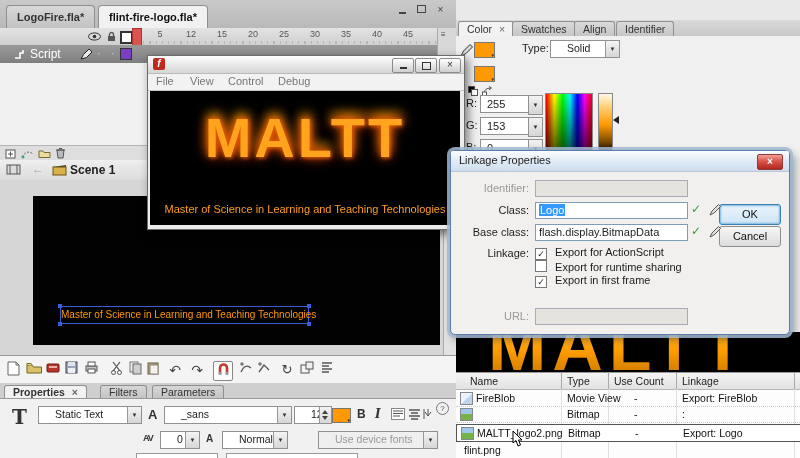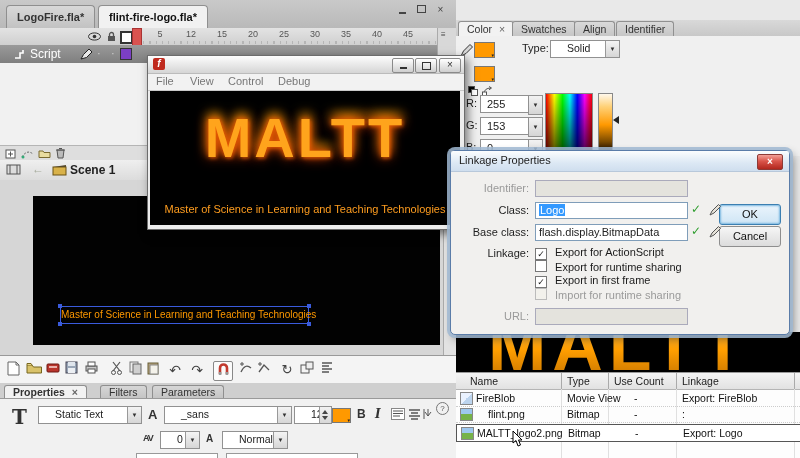--- a/index.html
+++ b/index.html
@@ -414,20 +414,24 @@
         <span class="glyph" style="left:143px;top:34px;font-size:9px;letter-spacing:-1px;">AV</span>
         <div class="combo" style="left:160px;top:32px;width:22px;">
           <span>0</span>
           <span class="arr">▼</span>
         </div>
         <span class="glyph" style="left:206px;top:34px;font-size:10px;">A</span>
         <div class="combo" style="left:222px;top:32px;width:48px;">
           <span>Normal</span>
           <span class="arr">▼</span>
         </div>
+        <div class="combo gray" style="left:318px;top:32px;width:102px;">
+          <span>Use device fonts</span>
+          <span class="arr">▼</span>
+        </div>
 
         <div class="abs" style="left:136px;top:54px;width:80px;height:6px;background:#fff;border:1px solid #999;"></div>
         <div class="abs" style="left:226px;top:54px;width:130px;height:6px;background:#fff;border:1px solid #999;"></div>
       </div>
     </div>
   </div>
 
   <div class="right-panel">
 
     <div class="rp-tabbar">
@@ -515,21 +519,21 @@
 
       <div class="lib-row" style="top:17px;">
         <span class="lib-icon icon-mc"></span>
         <span class="lib-cell" style="left:20px;">FireBlob</span>
         <span class="lib-cell" style="left:111px;">Movie View</span>
         <span class="lib-cell" style="left:178px;">-</span>
         <span class="lib-cell" style="left:226px;">Export: FireBlob</span>
       </div>
       <div class="lib-row" style="top:33px;">
         <span class="lib-icon icon-bmp"></span>
-        <span class="lib-cell" style="left:32px;">flint.png</span>
+        <span class="lib-cell" style="left:8px;margin-top:36px;">flint.png</span>
         <span class="lib-cell" style="left:111px;">Bitmap</span>
         <span class="lib-cell" style="left:178px;">-</span>
         <span class="lib-cell" style="left:226px;">:</span>
       </div>
       <div class="lib-row selected" style="top:51px;">
         <span class="lib-icon icon-bmp"></span>
         <span class="lib-cell" style="left:20px;">MALTT_logo2.png</span>
         <span class="lib-cell" style="left:111px;">Bitmap</span>
         <span class="lib-cell" style="left:178px;">-</span>
         <span class="lib-cell" style="left:226px;">Export: Logo</span>
@@ -598,22 +602,18 @@
       <span class="cb-label">Export for ActionScript</span>
     </div>
     <div class="cb-row" style="top:109px;">
       <span class="cb"></span>
       <span class="cb-label">Export for runtime sharing</span>
     </div>
     <div class="cb-row" style="top:123px;">
       <span class="cb"><span>✓</span></span>
       <span class="cb-label">Export in first frame</span>
     </div>
-    <div class="cb-row" style="top:137px;">
-      <span class="cb dis"></span>
-      <span class="cb-label dis">Import for runtime sharing</span>
-    </div>
 
     <span class="dlg-label dis" style="top:159px;left:0;">URL:</span>
     <span class="dlg-field dis" style="top:157px;"></span>
   </div>
 
 </div>
 
 </body></html>

